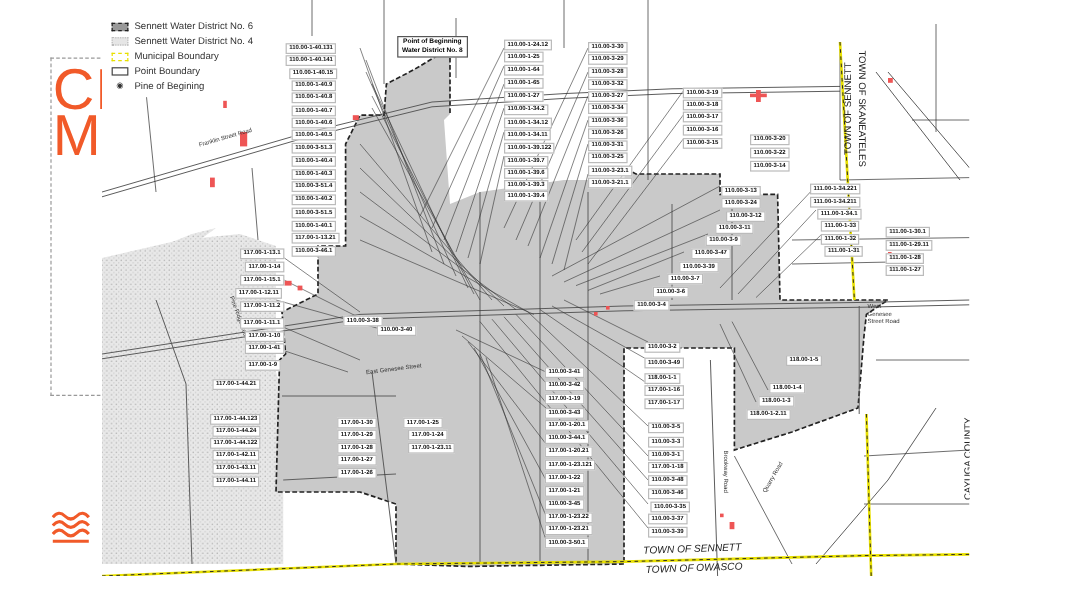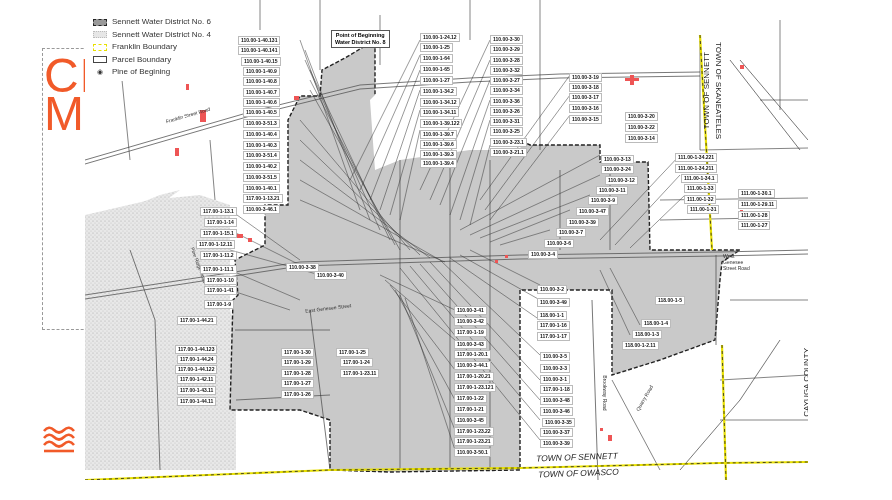--- a/index.html
+++ b/index.html
@@ -340,23 +340,23 @@
   <div class="row">
       <span class="sw sw8"></span>
       <span>Sennett Water District No. 6</span>
     </div>
   <div class="row">
       <span class="sw sw6"></span>
       <span>Sennett Water District No. 4</span>
     </div>
   <div class="row">
       <span class="sw swm"></span>
-      <span>Franklin Boundary</span>
+      <span>Municipal Boundary</span>
     </div>
   <div class="row">
       <span class="sw swp"></span>
-      <span>Parcel Boundary</span>
+      <span>Point Boundary</span>
     </div>
   <div class="row">
       <span class="swpt">◉</span>
       <span>Pine of Begining</span>
     </div>
 </div>
 
 </body></html>

